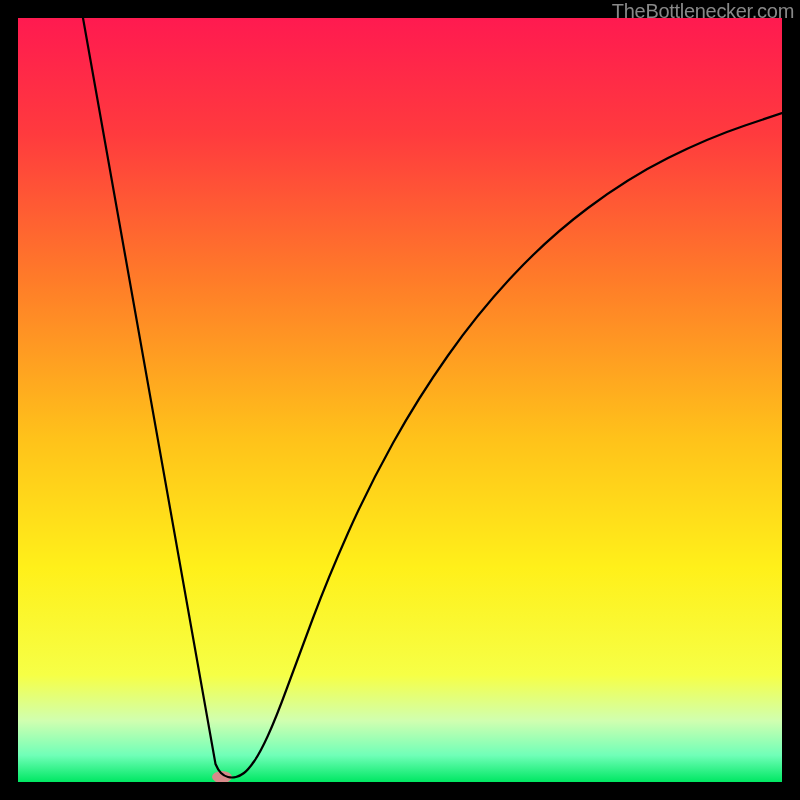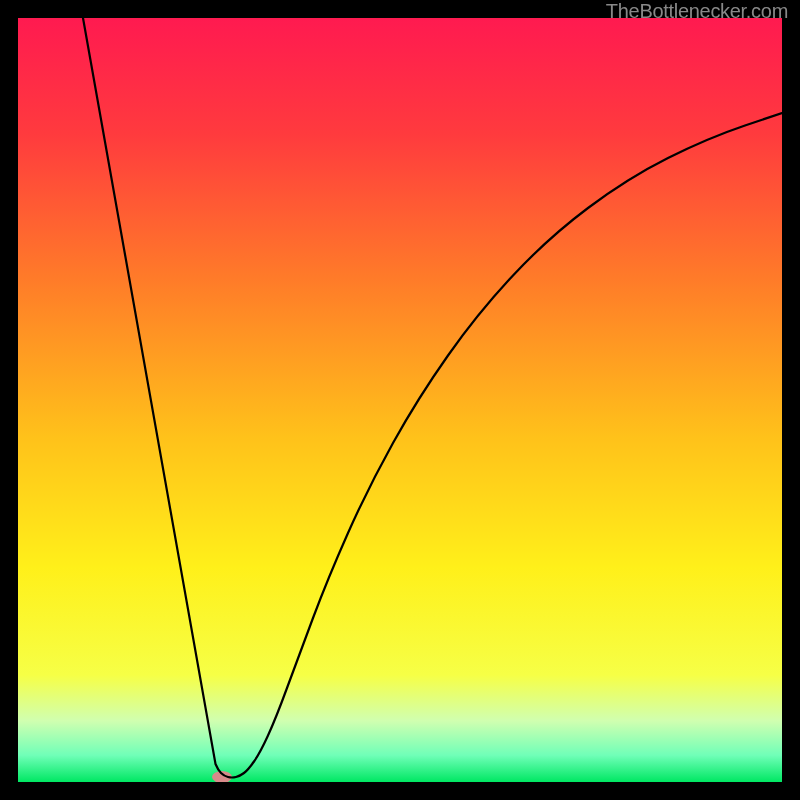--- a/index.html
+++ b/index.html
@@ -15,21 +15,21 @@
     position: absolute;
     left: 18px;
     top: 18px;
     width: 764px;
     height: 764px;
     background: #000;
   }
   .attribution {
     position: absolute;
     top: 0px;
-    right: 12px;
+    right: 6px;
     color: #888;
     font-size: 20px;
     font-weight: 500;
     letter-spacing: -0.3px;
     user-select: none;
   }
   svg {
     display: block;
   }
 </style>

